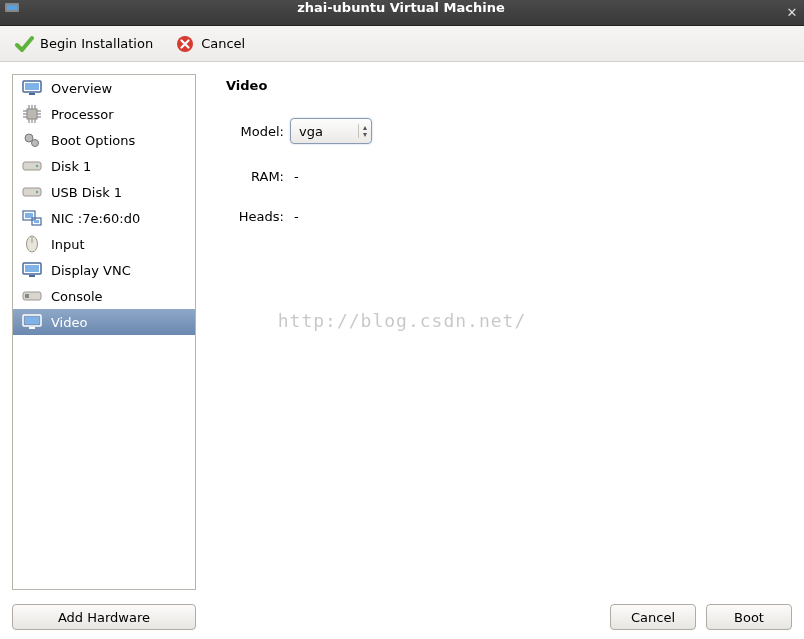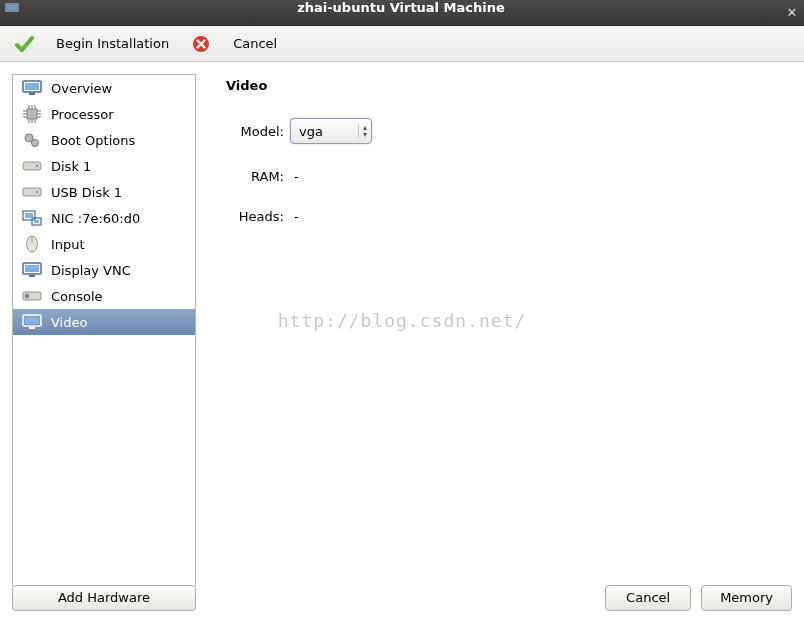--- a/index.html
+++ b/index.html
@@ -43,21 +43,21 @@
   height: 36px;
   background: linear-gradient(#f6f5f4, #edeceb);
   display: flex;
   align-items: center;
   padding: 0 8px;
   border-bottom: 1px solid #d4d0c8;
 }
 .tb-btn {
   display: flex;
   align-items: center;
-  gap: 22px;
+  gap: 6px;
   padding: 4px 6px;
   cursor: pointer;
 }
 .tb-btn + .tb-btn { margin-left: 10px; }
 .tb-icon { width: 20px; height: 20px; display:flex; align-items:center; justify-content:center; }
 .main {
   display: flex;
   height: 534px;
   padding: 12px 12px 6px 12px;
   gap: 28px;
@@ -125,25 +125,25 @@
   flex-direction: column;
   font-size: 8px;
   line-height: 7px;
   color: #555;
   border-left: 1px solid #c8c4bc;
   padding-left: 4px;
 }
 .form-value { padding-left: 4px; }
 .bottom {
   position: absolute;
-  left: 0; right: 0; bottom: 12px;
+  left: 0; right: 0; bottom: 0;
   height: 41px;
   padding: 6px 12px 24px 12px;
   display: flex;
-  align-items: center;
+  align-items: flex-start;
   background: #fff;
 }
 .btn {
   height: 26px;
   min-width: 86px;
   padding: 0 18px;
   border: 1px solid #b0aca4;
   border-radius: 4px;
   background: linear-gradient(#fcfbfa,#e8e6e2);
   font-size: 13px;
@@ -333,16 +333,16 @@
       <div class="form-label">Heads:</div>
       <div class="form-value">-</div>
     </div>
   </div>
 </div>
 
 <div class="bottom">
   <div class="btn btn-wide">Add Hardware</div>
   <div class="spacer"></div>
   <div class="btn">Cancel</div>
-  <div class="btn">Memory</div>
+  <div class="btn">Boot</div>
 </div>
 
 <div class="watermark">http://blog.csdn.net/</div>
 
 </body></html>

